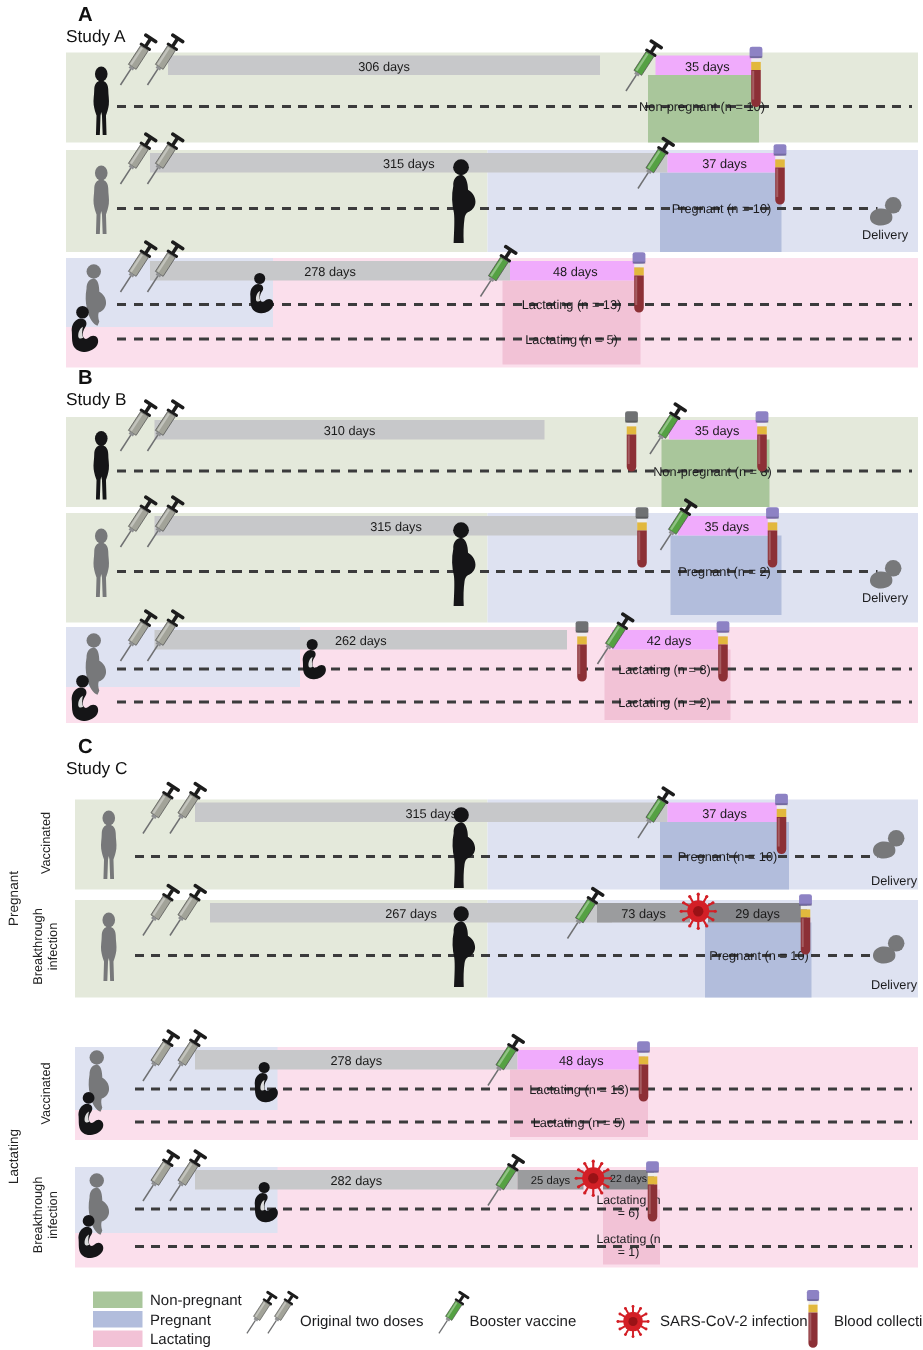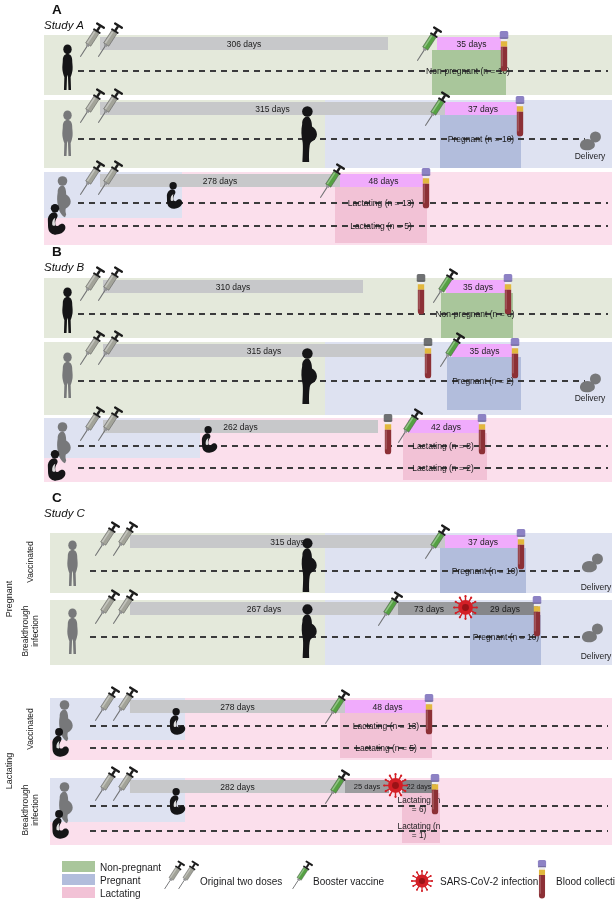--- a/index.html
+++ b/index.html
@@ -1,19 +1,19 @@
 <!DOCTYPE html>
 <html><head>
 <meta charset="utf-8">
 <style>
   html,body{margin:0;padding:0;background:#ffffff;}
   #stage{position:relative;width:615px;height:900px;background:#ffffff;overflow:hidden;
          font-family:"Liberation Sans","DejaVu Sans",sans-serif;color:#1c1c1e;}
   .panel-letter{position:absolute;font-size:13.5px;font-weight:bold;color:#111;}
-  .panel-title{position:absolute;font-size:11.5px;color:#111;font-style:italic;}
+  .panel-title{position:absolute;font-size:11.5px;color:#111;}
   .band{position:absolute;}
   .bg-green{background:#e4e9db;}
   .bg-blue{background:#dee2f1;}
   .bg-pink{background:#fbdfec;}
   .bar{position:absolute;height:13px;display:flex;align-items:center;justify-content:center;
        font-size:8.5px;color:#1b1b1b;white-space:nowrap;}
   .bar-light{background:#c7c8ca;}
   .bar-mid{background:#9b9c9e;}
   .bar-dark{background:#f0abfc;}
   .bar-dark2{background:#85868a;text-align:right;}
@@ -125,21 +125,21 @@
 
 <div id="stage">
 
   <div>
     <div class="panel-letter" style="left:52px;top:2px">A</div>
     <div class="panel-title" style="left:44px;top:19px">Study A</div>
 
     <div>
       <div class="band bg-green" style="left:44px;top:35px;width:568px;height:60px"></div>
       <div class="hl hl-green" style="left:432px;top:50px;width:74px;height:45px"></div>
-      <div class="bar bar-light" style="left:100px;top:37px;width:288px">306 days</div>
+      <div class="bar bar-light" style="left:112px;top:37px;width:288px">306 days</div>
       <div class="bar bar-dark" style="left:437px;top:37px;width:69px">35 days</div>
       <div class="dash" style="left:78px;top:70px;width:530px"></div>
       <div class="rowlabel" style="left:468px;top:71px">Non-pregnant (n = 10)</div>
       <svg class="icon fill-black" style="left:57px;top:44px;width:21px;height:47px">
           <use href="#p-stand"></use>
         </svg>
       <svg class="icon syr syr-gray" style="left:82px;top:20px;width:17px;height:42px">
           <use href="#syr"></use>
         </svg>
       <svg class="icon syr syr-gray" style="left:100px;top:20px;width:17px;height:42px">
@@ -360,21 +360,21 @@
           <use href="#p-baby"></use>
         </svg>
       <div class="delivery" style="left:596px;top:587px">Delivery</div>
     </div>
 
     <div>
       <div class="vlabel" style="left:-5px;top:621px;width:70px;height:20px">Breakthrough infection</div>
       <div class="band bg-green" style="left:50px;top:600px;width:275px;height:65px"></div>
       <div class="band bg-blue" style="left:325px;top:600px;width:287px;height:65px"></div>
       <div class="hl hl-blue" style="left:470px;top:615px;width:71px;height:50px"></div>
-      <div class="bar bar-light" style="left:130px;top:602px;width:268px">267 days</div>
+      <div class="bar bar-light" style="left:140px;top:602px;width:268px">267 days</div>
       <div class="bar bar-mid" style="left:398px;top:602px;width:62px">73 days</div>
       <div class="bar bar-dark2" style="left:472px;top:602px;width:66px">29 days</div>
       <div class="dash" style="left:90px;top:636px;width:495px"></div>
       <div class="rowlabel" style="left:506px;top:637px">Pregnant (n = 10)</div>
       <svg class="icon fill-gray" style="left:62px;top:608px;width:21px;height:47px">
           <use href="#p-stand"></use>
         </svg>
       <svg class="icon syr syr-gray" style="left:97px;top:587px;width:17px;height:42px">
           <use href="#syr"></use>
         </svg>

